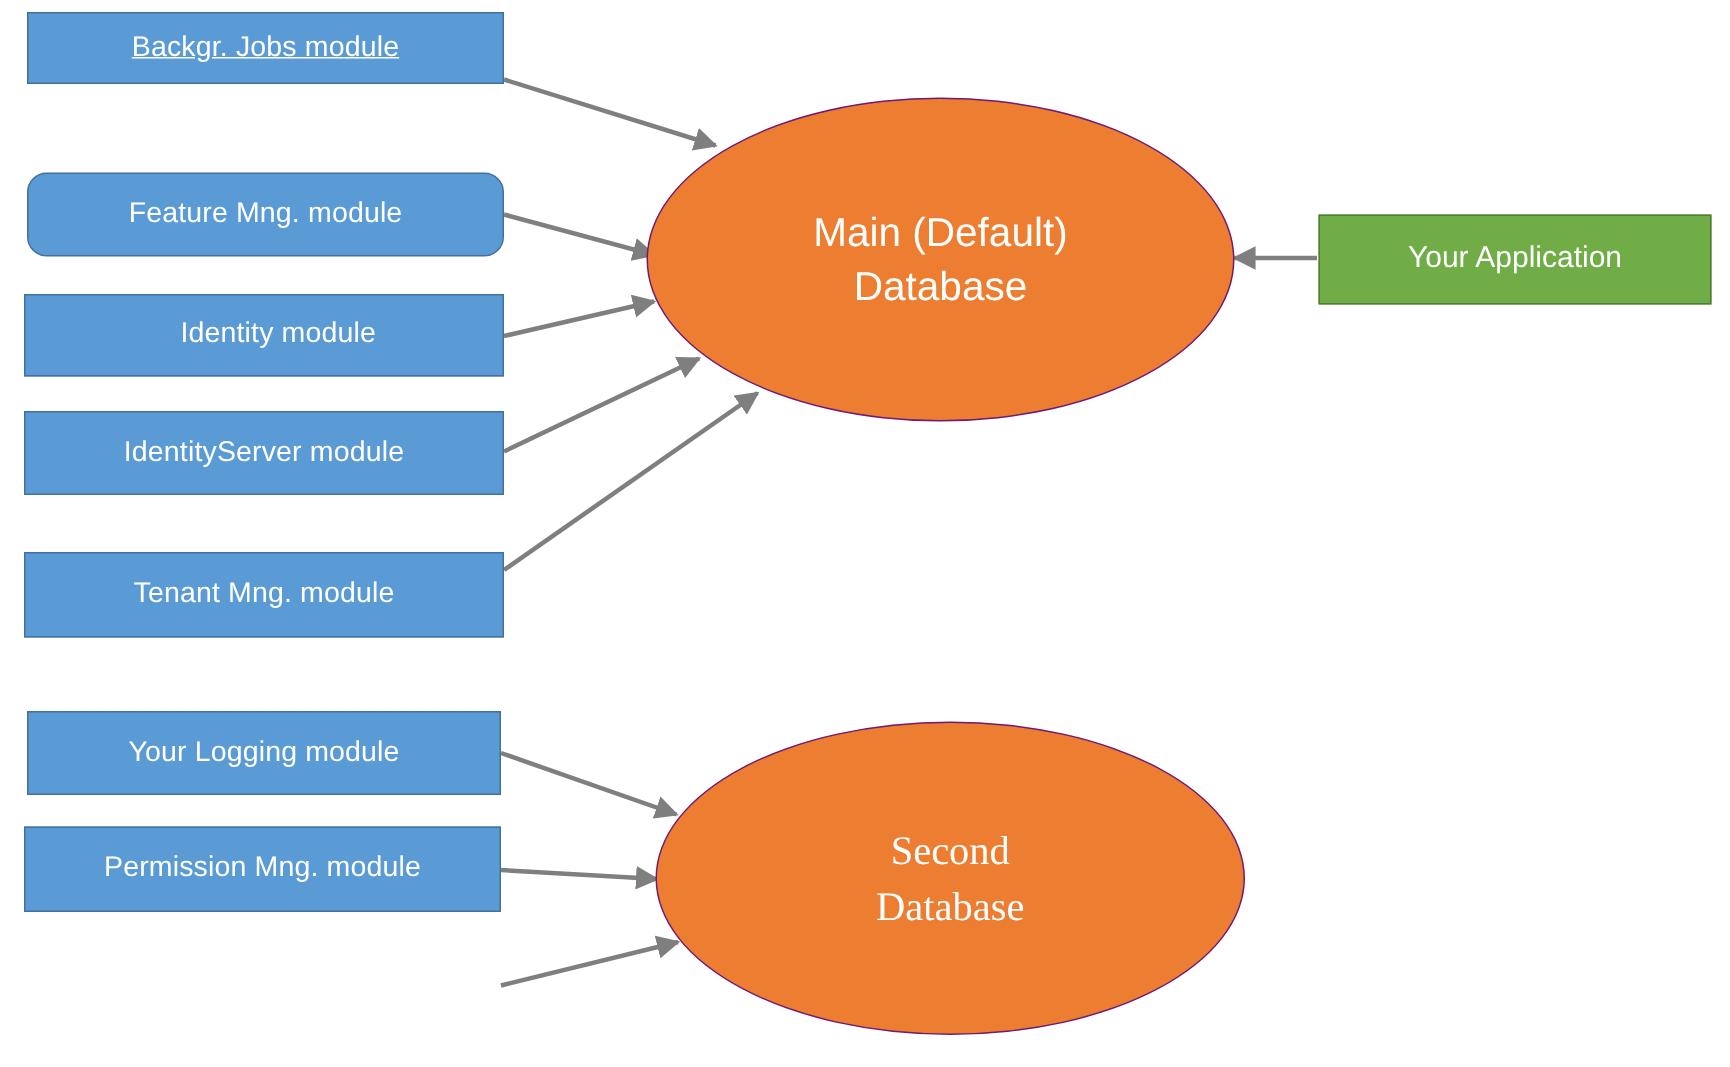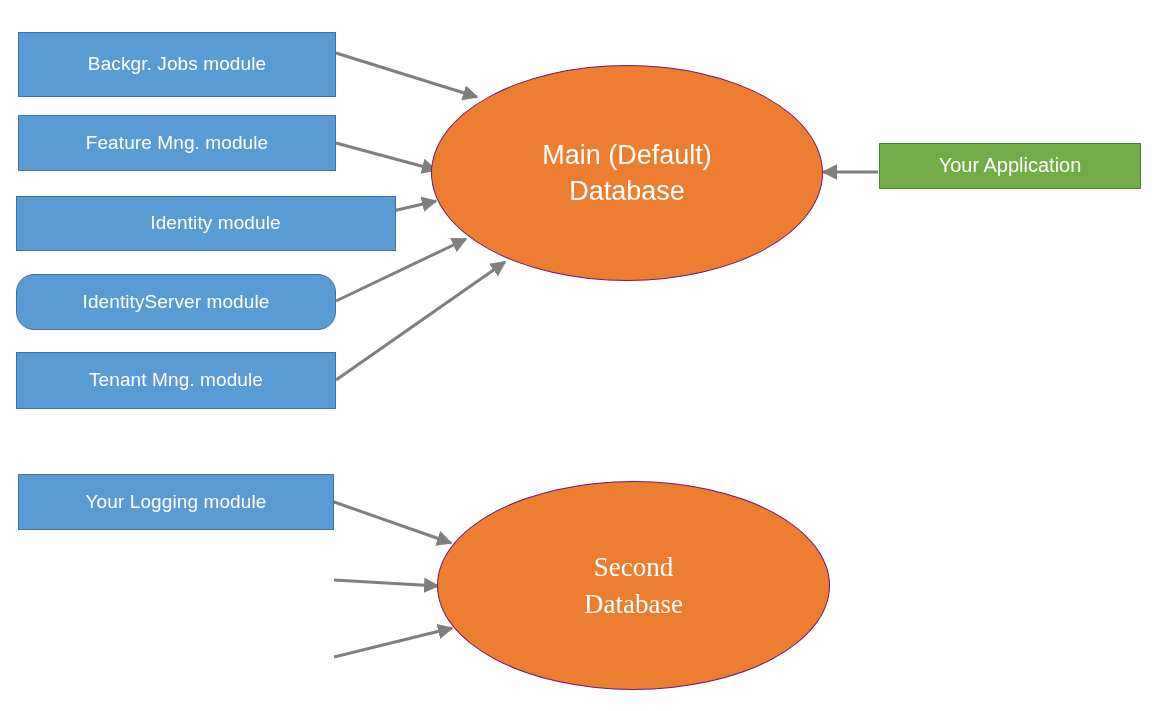--- a/index.html
+++ b/index.html
@@ -86,55 +86,58 @@
 
     <line x1="878" y1="172" x2="823" y2="172" stroke="#7F7F7F" stroke-width="3" marker-end="url(#arrowhead)"></line>
 
     <line x1="334" y1="502" x2="451" y2="543" stroke="#7F7F7F" stroke-width="3" marker-end="url(#arrowhead)"></line>
 
     <line x1="334" y1="580" x2="438" y2="586" stroke="#7F7F7F" stroke-width="3" marker-end="url(#arrowhead)"></line>
 
     <line x1="334" y1="657" x2="452" y2="628" stroke="#7F7F7F" stroke-width="3" marker-end="url(#arrowhead)"></line>
   </svg>
 
-  <div class="node module-box" style="left:18px; top:32px; width:318px; height:65px;">
+  <div class="node module-box" style="left:18px; top:8px; width:318px; height:48px;text-decoration:underline;">
     <span>Backgr. Jobs module</span>
   </div>
 
-  <div class="node module-box" style="left:18px; top:115px; width:318px; height:56px;">
+  <div class="node module-box" style="left:18px; top:115px; width:318px; height:56px;border-radius:13px;">
     <span>Feature Mng. module</span>
   </div>
 
-  <div class="node module-box" style="left:16px; top:196px; width:380px; height:55px;padding-left:19px;">
+  <div class="node module-box" style="left:16px; top:196px; width:320px; height:55px;padding-left:19px;">
     <span>Identity module</span>
   </div>
 
-  <div class="node module-box" style="left:16px; top:274px; width:320px; height:56px;border-radius:18px;">
+  <div class="node module-box" style="left:16px; top:274px; width:320px; height:56px;">
     <span>IdentityServer module</span>
   </div>
 
-  <div class="node module-box" style="left:16px; top:352px; width:320px; height:57px;">
+  <div class="node module-box" style="left:16px; top:368px; width:320px; height:57px;">
     <span>Tenant Mng. module</span>
   </div>
 
   <div class="node db-ellipse" style="left:431px; top:65px; width:392px; height:216px;">
     <span class="db-label">
       <span>Main (Default)</span><br>
       <span>Database</span>
     </span>
   </div>
 
-  <div class="node app-box" style="left:879px; top:143px; width:262px; height:46px;">
+  <div class="node app-box" style="left:879px; top:143px; width:262px; height:60px;">
     <span>Your Application</span>
   </div>
 
   <div class="node module-box" style="left:18px; top:474px; width:316px; height:56px;">
     <span>Your Logging module</span>
   </div>
 
+  <div class="node module-box" style="left:16px; top:551px; width:318px; height:57px;">
+    <span>Permission Mng. module</span>
+  </div>
 
 
   <div class="node db-ellipse" style="left:437px; top:481px; width:393px; height:209px;font-family:Liberation Serif, serif;">
     <span class="db-label">
       <span>Second</span><br>
       <span>Database</span>
     </span>
   </div>
 
 </div>

